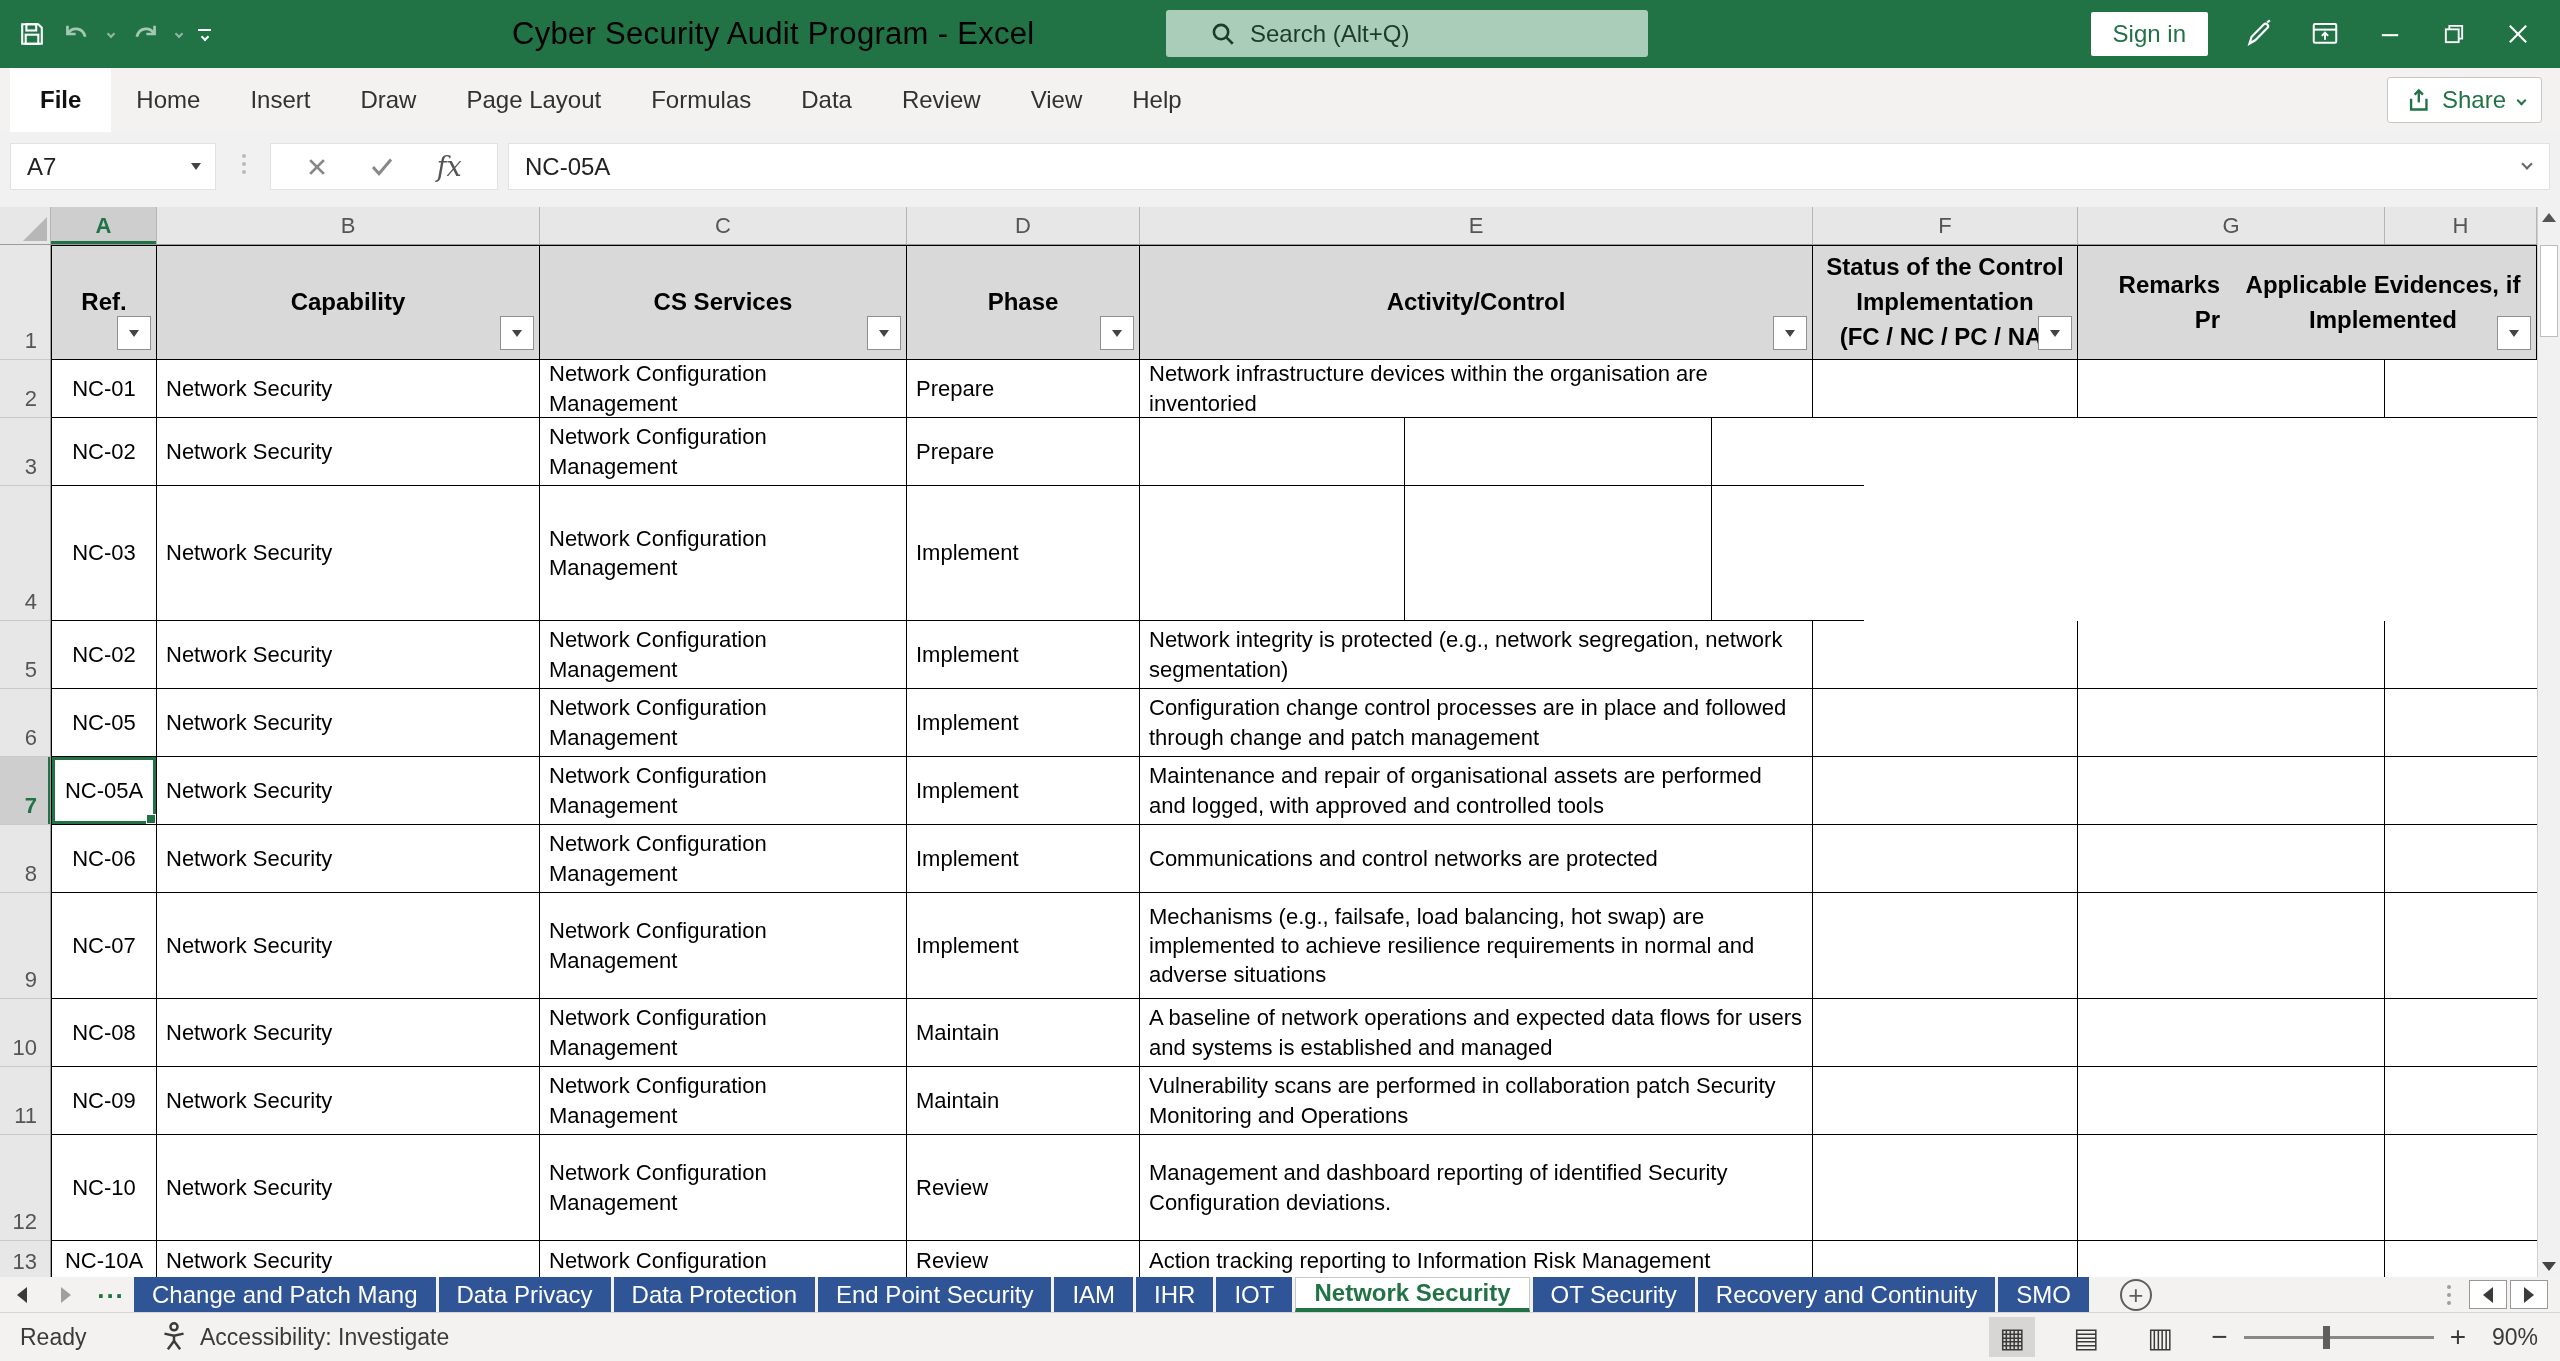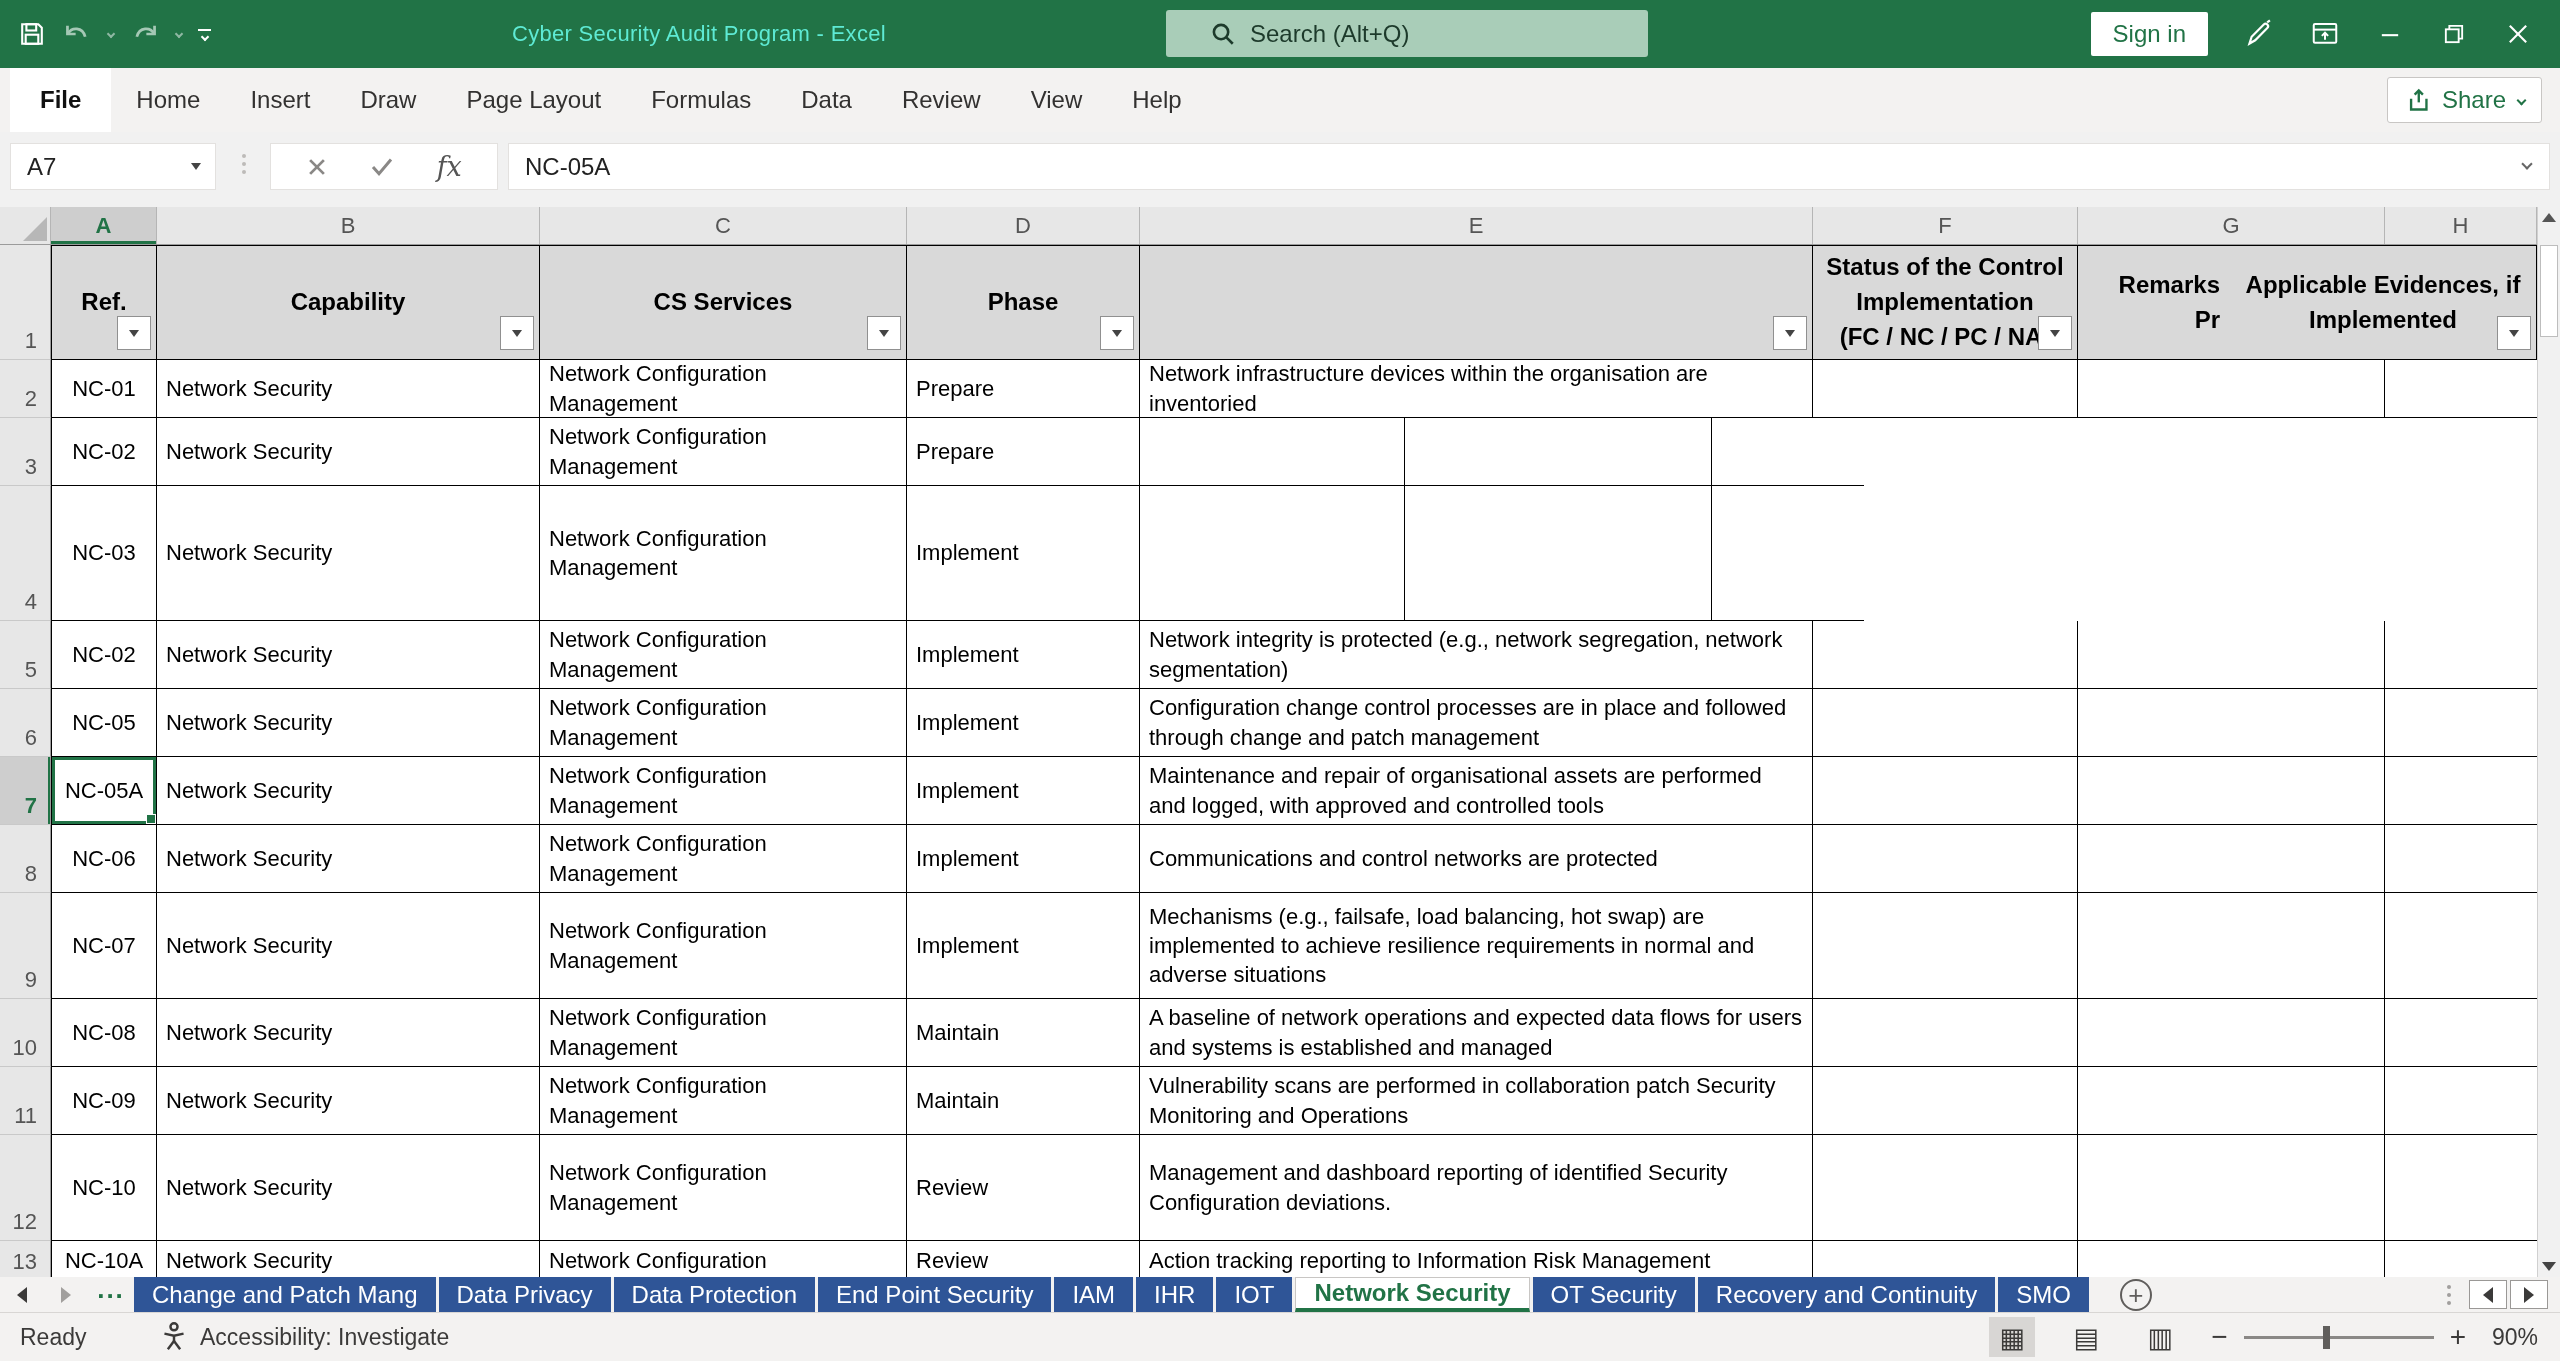--- a/index.html
+++ b/index.html
@@ -9,21 +9,21 @@
 
   
   .titlebar { position:absolute; top:0; left:0; width:2560px; height:68px; background:#217346; color:#fff; }
   .qat { position:absolute; left:18px; top:0; height:68px; display:flex; align-items:center; gap:16px; }
   .qat svg { display:block; }
   .chev { display:inline-block; width:8px; height:8px; border-right:2px solid currentColor; border-bottom:2px solid currentColor; transform:rotate(45deg); }
   .chev.sm { width:6px; height:6px; }
   .qat .dim { color:#8fb8a3; }
   .qat-custom { display:flex; flex-direction:column; align-items:center; gap:3px; color:#fff; }
   .qat-custom .bar { width:13px; height:2px; background:#fff; }
-  .tb-title { position:absolute; left:512px; top:0; height:68px; display:flex; align-items:center; font-size:22px; color:#5eead4; letter-spacing:0.3px; }
+  .tb-title { position:absolute; left:512px; top:0; height:68px; display:flex; align-items:center; font-size:31px; color:#000000; letter-spacing:0.3px; }
   .searchbox { position:absolute; left:1166px; top:10px; width:482px; height:47px; background:#a9cdb8; border-radius:3px; display:flex; align-items:center; padding-left:44px; gap:14px; }
   .searchbox svg { flex:none; }
   .searchbox input { background:transparent; border:none; outline:none; font-size:24px; color:#1d3a2b; font-family:"Liberation Sans",sans-serif; width:330px; }
   .searchbox input::placeholder { color:#1d3a2b; opacity:1; }
   .tb-right { position:absolute; right:0; top:0; height:68px; display:flex; align-items:center; gap:36px; padding-right:28px; }
   .signin { background:#fff; color:#217346; font-size:24px; padding:8px 22px; border-radius:2px; }
   .winbtn { display:flex; align-items:center; justify-content:center; }
 
   
   .ribbonbar { position:absolute; top:68px; left:0; width:2560px; height:64px; background:#f3f2f1; display:flex; align-items:stretch; padding-left:10px; }
@@ -268,20 +268,21 @@
             <div class="tri-down sm"></div>
           </div>
         </div>
         <div class="hcell" style="width: 233px;">
           <div class="txt">Phase</div>
           <div class="fbtn">
             <div class="tri-down sm"></div>
           </div>
         </div>
         <div class="hcell" style="width: 673px;">
+          <div class="txt">Activity/Control</div>
           <div class="fbtn">
             <div class="tri-down sm"></div>
           </div>
         </div>
         <div class="hcell" style="width: 265px;">
           <div class="txt">Status of the Control
 Implementation
 (FC / NC / PC / NA)</div>
           <div class="fbtn">
             <div class="tri-down sm"></div>

